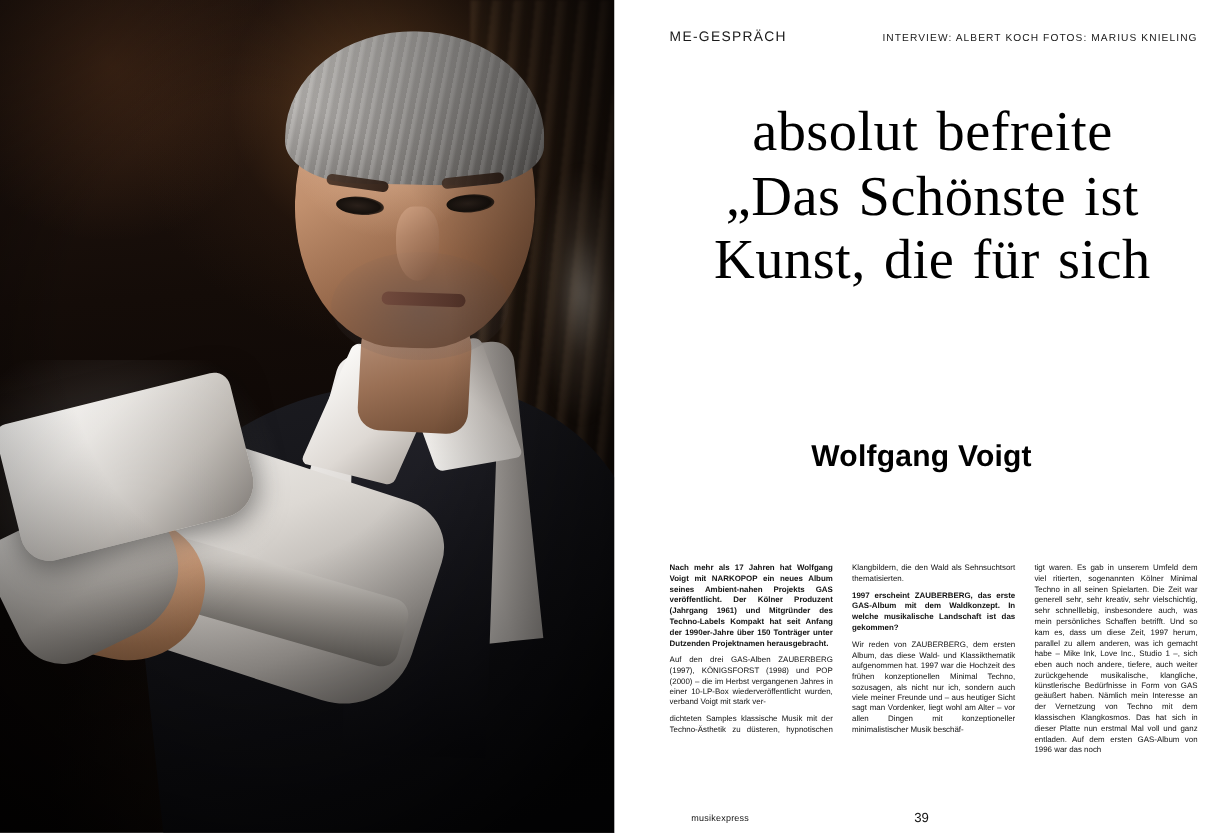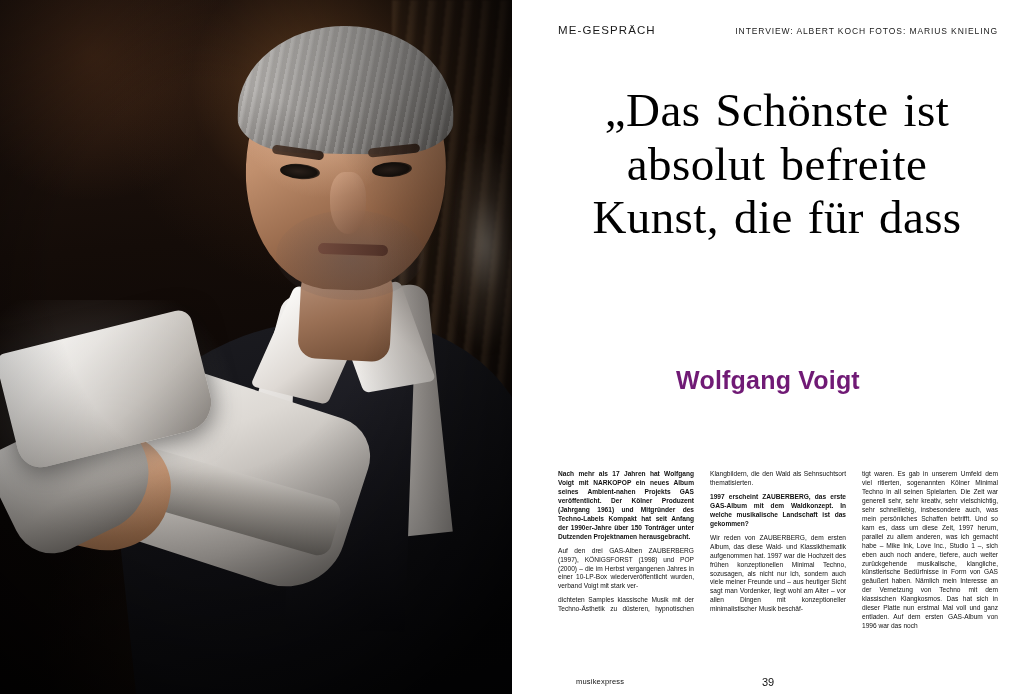--- a/index.html
+++ b/index.html
@@ -366,26 +366,26 @@
   <div class="gutter"></div>
 
   <div class="text-page">
 
     <div class="kicker-row">
       <div class="kicker">ME-GESPRÄCH</div>
       <div class="credits">INTERVIEW: ALBERT KOCH    FOTOS: MARIUS KNIELING</div>
     </div>
 
     <div class="headline">
+      <span class="hl-line">absolut befreite</span>
       <span class="hl-line">„Das Schönste ist</span>
-      <span class="hl-line">absolut befreite</span>
-      <span class="hl-line">Kunst, die für dass</span>
+      <span class="hl-line">Kunst, die für sich</span>
     </div>
 
-    <div class="byline" style="color:#701a75">Wolfgang Voigt</div>
+    <div class="byline" style="color:#000000">Wolfgang Voigt</div>
 
     <div class="columns">
       <p class="lead">Nach mehr als 17 Jahren hat Wolfgang Voigt mit NARKOPOP ein neues Album seines Ambient-nahen Projekts GAS veröffentlicht. Der Kölner Produzent (Jahrgang 1961) und Mitgründer des Techno-Labels Kompakt hat seit Anfang der 1990er-Jahre über 150 Tonträger unter Dutzenden Projektnamen herausgebracht.</p>
       <p>Auf den drei GAS-Alben ZAUBERBERG (1997), KÖNIGSFORST (1998) und POP (2000) – die im Herbst vergangenen Jahres in einer 10-LP-Box wiederveröffentlicht wurden, verband Voigt mit stark ver-</p>
       <p>dichteten Samples klassische Musik mit der Techno-Ästhetik zu düsteren, hypnotischen Klangbildern, die den Wald als Sehnsuchtsort thematisierten.</p>
       <p class="q">1997 erscheint ZAUBERBERG, das erste GAS-Album mit dem Waldkonzept. In welche musikalische Landschaft ist das gekommen?</p>
       <p>Wir reden von ZAUBERBERG, dem ersten Album, das diese Wald- und Klassikthematik aufgenommen hat. 1997 war die Hochzeit des frühen konzeptionellen Minimal Techno, sozusagen, als nicht nur ich, sondern auch viele meiner Freunde und – aus heutiger Sicht sagt man Vordenker, liegt wohl am Alter – vor allen Dingen mit konzeptioneller minimalistischer Musik beschäf-</p>
       <p>tigt waren. Es gab in unserem Umfeld dem viel ritierten, sogenannten Kölner Minimal Techno in all seinen Spielarten. Die Zeit war generell sehr, sehr kreativ, sehr vielschichtig, sehr schnelllebig, insbesondere auch, was mein persönliches Schaffen betrifft. Und so kam es, dass um diese Zeit, 1997 herum, parallel zu allem anderen, was ich gemacht habe – Mike Ink, Love Inc., Studio 1 –, sich eben auch noch andere, tiefere, auch weiter zurückgehende musikalische, klangliche, künstlerische Bedürfnisse in Form von GAS geäußert haben. Nämlich mein Interesse an der Vernetzung von Techno mit dem klassischen Klangkosmos. Das hat sich in dieser Platte nun erstmal Mal voll und ganz entladen. Auf dem ersten GAS-Album von 1996 war das noch</p>
     </div>
 

